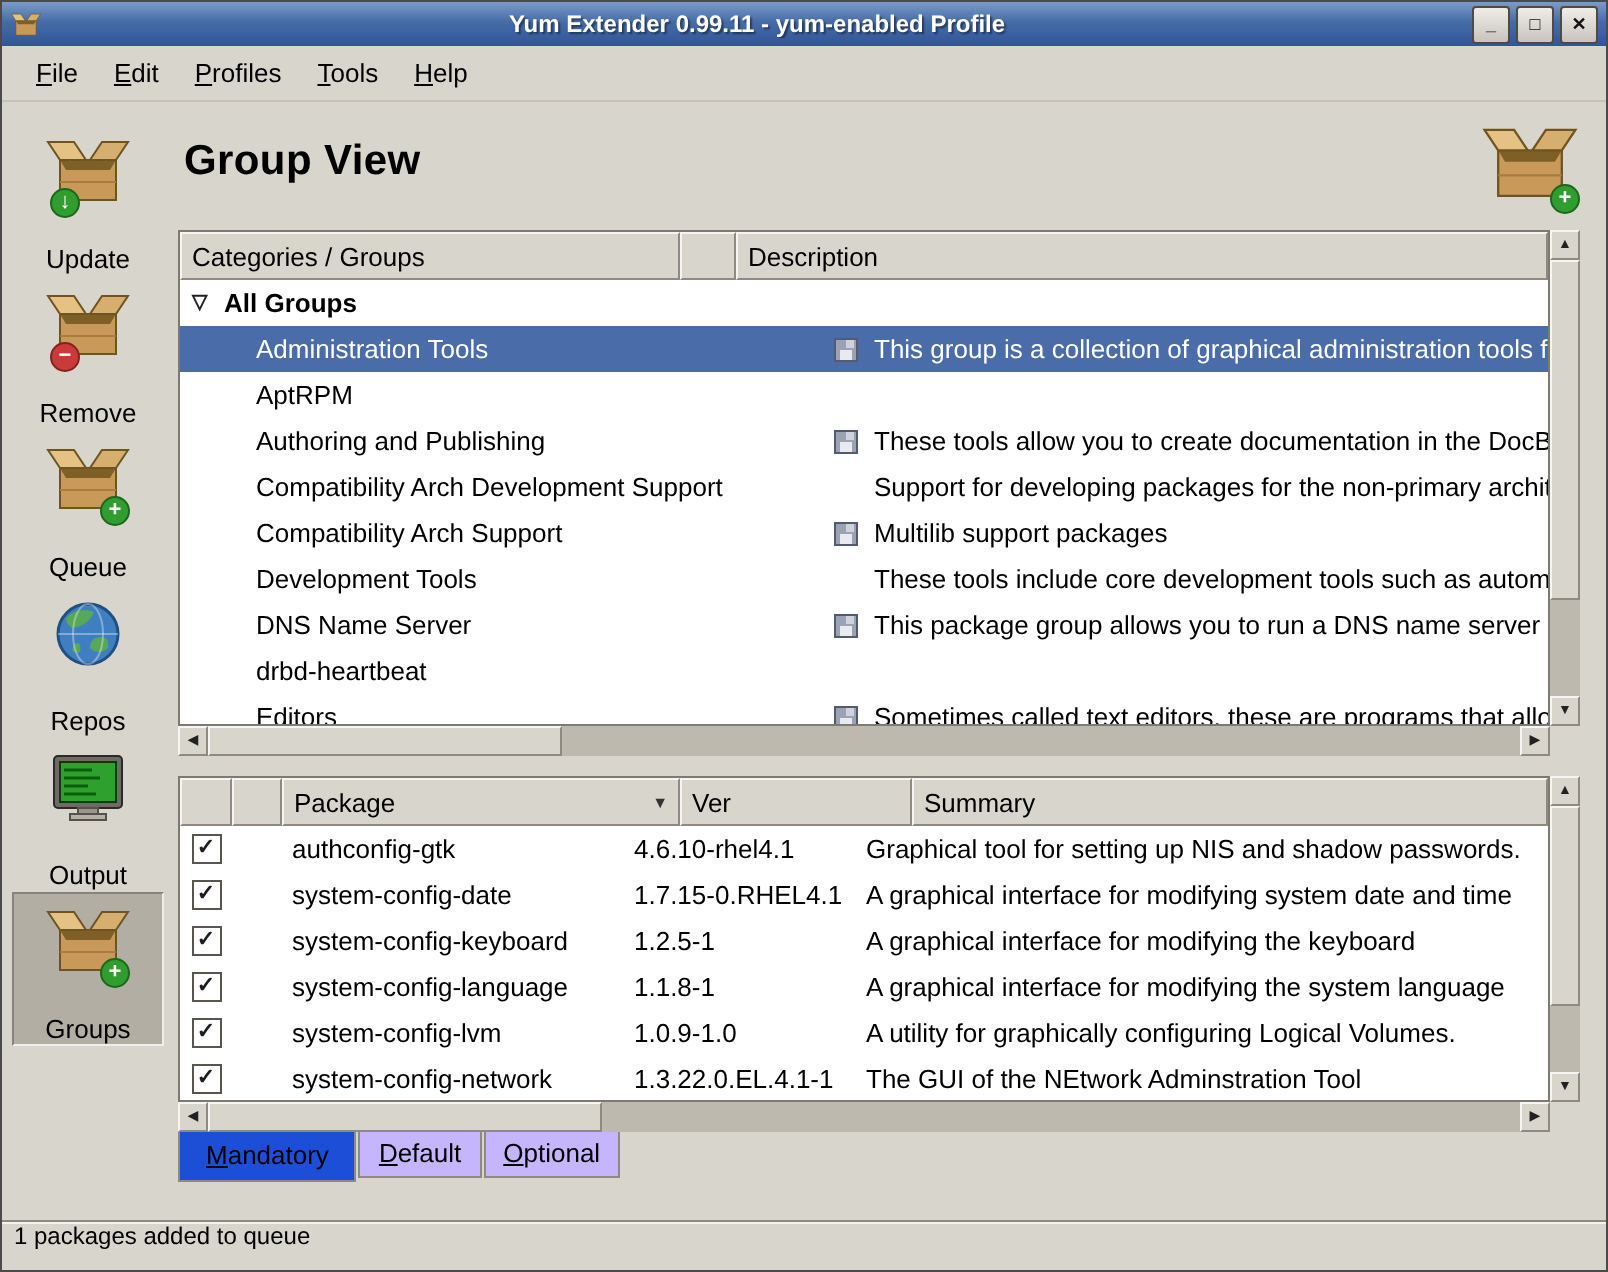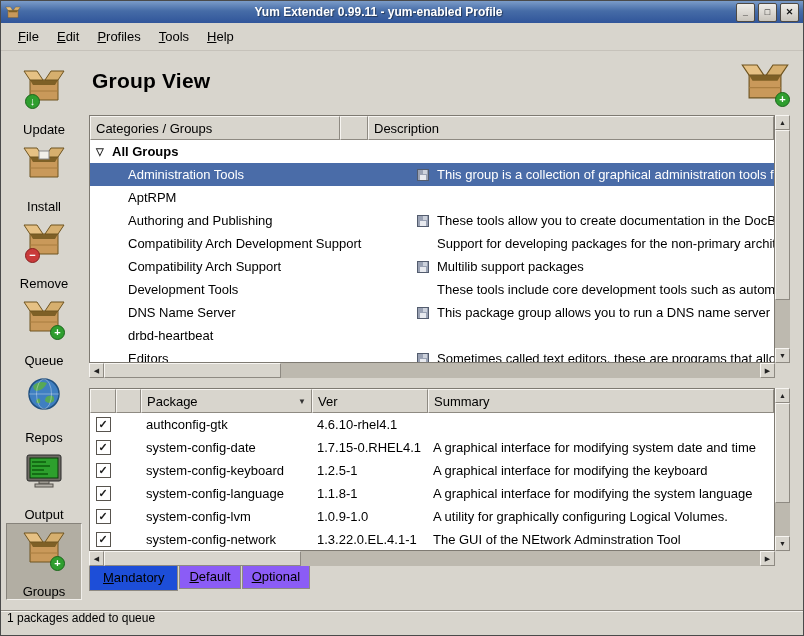--- a/index.html
+++ b/index.html
@@ -55,21 +55,21 @@
   .g-name{width:281px;flex:none;overflow:hidden;display:flex;align-items:center}
   .g-icon{width:28px;flex:none;display:flex;justify-content:center;align-items:center}
   .g-desc{flex:1;min-width:0;overflow:hidden}
   .indent{padding-left:38px}
   .root .g-name{width:100%;font-weight:bold}
   .expander{display:inline-block;width:13px;margin:0 3px 0 6px;font-size:10px;color:#222;line-height:1}
 
   
   .p-check-h{width:26px;flex:none}
   .p-ic-h{width:25px;flex:none}
-  .p-name-h{width:171px;flex:none}
+  .p-name-h{width:199px;flex:none}
   .p-ver-h{width:116px;flex:none}
   .p-sum-h{flex:1;min-width:0}
   .p-check{width:26px;flex:none;display:flex;justify-content:center}
   .p-ic{width:25px;flex:none}
   .p-name{width:171px;flex:none;overflow:hidden;padding-left:5px;box-sizing:border-box}
   .p-ver{width:116px;flex:none;overflow:hidden;padding-left:5px;box-sizing:border-box}
   .p-sum{flex:1;min-width:0;overflow:hidden;padding-left:5px;box-sizing:border-box}
 
   .checkbox{width:13px;height:13px;background:#fff;border:1px solid #58544e;display:flex;align-items:center;justify-content:center;box-sizing:content-box}
   .check{font-size:11px;font-weight:bold;color:#1d1d1d;line-height:1}
@@ -84,21 +84,21 @@
   .hscroll{display:flex;background:#bdb9af}
   .sb-btn{flex:none;width:15px;height:15px;background:#d8d5cd;border:1px solid;border-color:#f7f5f1 #8e8a82 #8e8a82 #f7f5f1;display:flex;align-items:center;justify-content:center;font-size:7px;color:#222;box-sizing:border-box;line-height:1}
   .v-track{flex:1;position:relative}
   .v-thumb{position:absolute;left:0;top:0;width:15px;background:#d8d5cd;border:1px solid;border-color:#f7f5f1 #8e8a82 #8e8a82 #f7f5f1;box-sizing:border-box}
   .h-track{flex:1;position:relative}
   .h-thumb{position:absolute;top:0;left:0;height:15px;background:#d8d5cd;border:1px solid;border-color:#f7f5f1 #8e8a82 #8e8a82 #f7f5f1;box-sizing:border-box}
   .corner{background:#d8d5cd}
 
   
   .tabs{display:flex;flex:none;height:25px;align-items:flex-start;padding-left:0}
-  .tab{display:inline-block;background:#8b5cf6;border:1px solid #8e8a82;border-top:none;padding:3px 9px 4px;margin-right:1px;font-size:13px}
+  .tab{display:inline-block;background:#c4b5fd;border:1px solid #8e8a82;border-top:none;padding:3px 9px 4px;margin-right:1px;font-size:13px}
   .tab::first-letter{text-decoration:underline}
   .tab.active{background:#1d4ed8;padding:4px 13px 5px}
 
   
   .statusbar{height:24px;flex:none;border-top:1px solid #8e8a82;box-shadow:inset 0 1px 0 #f4f2ee;display:flex;align-items:flex-start;padding:0 6px;font-size:12px;background:#d8d5cd}
 </style>
 </head>
 <body>
 
 <div class="window">
@@ -145,33 +145,20 @@
             <polygon points="36,14 42,5 29,5 23,14" fill="#d6af6e" stroke="#6e5420"></polygon>
             <line x1="8" y1="25" x2="36" y2="25" stroke="#a87c3e"></line>
           </svg>
           <span class="badge green b-bl">
               <span>↓</span>
             </span>
         </div>
         <div class="side-label">Update</div>
       </div>
 
-      <div class="side-item">
-        <div class="icon-wrap">
-          <svg width="44" height="40" viewBox="0 0 44 40">
-            <polygon points="8,14 36,14 36,34 8,34" fill="#c9995a" stroke="#6e5420"></polygon>
-            <polygon points="8,14 36,14 33,19 11,19" fill="#7e6026"></polygon>
-            <polygon points="8,14 2,5 15,5 21,14" fill="#e6c184" stroke="#6e5420"></polygon>
-            <polygon points="36,14 42,5 29,5 23,14" fill="#d6af6e" stroke="#6e5420"></polygon>
-            <rect x="17" y="8" width="10" height="8" fill="#f2f0ea" stroke="#8a8a8a"></rect>
-            <line x1="8" y1="25" x2="36" y2="25" stroke="#a87c3e"></line>
-          </svg>
-        </div>
-        <div class="side-label">Install</div>
-      </div>
 
       <div class="side-item">
         <div class="icon-wrap">
           <svg width="44" height="40" viewBox="0 0 44 40">
             <polygon points="8,14 36,14 36,34 8,34" fill="#c9995a" stroke="#6e5420"></polygon>
             <polygon points="8,14 36,14 33,19 11,19" fill="#7e6026"></polygon>
             <polygon points="8,14 2,5 15,5 21,14" fill="#e6c184" stroke="#6e5420"></polygon>
             <polygon points="36,14 42,5 29,5 23,14" fill="#d6af6e" stroke="#6e5420"></polygon>
             <line x1="8" y1="25" x2="36" y2="25" stroke="#a87c3e"></line>
           </svg>
@@ -414,20 +401,21 @@
 
           <div class="trow">
             <div class="p-check">
                 <span class="checkbox">
                   <span class="check">✓</span>
                 </span>
               </div>
             <div class="p-ic"></div>
             <div class="p-name"><span>authconfig-gtk</span></div>
             <div class="p-ver"><span>4.6.10-rhel4.1</span></div>
+            <div class="p-sum"><span>Graphical tool for setting up NIS and shadow passwords.</span></div>
           </div>
 
           <div class="trow">
             <div class="p-check">
                 <span class="checkbox">
                   <span class="check">✓</span>
                 </span>
               </div>
             <div class="p-ic"></div>
             <div class="p-name"><span>system-config-date</span></div>

